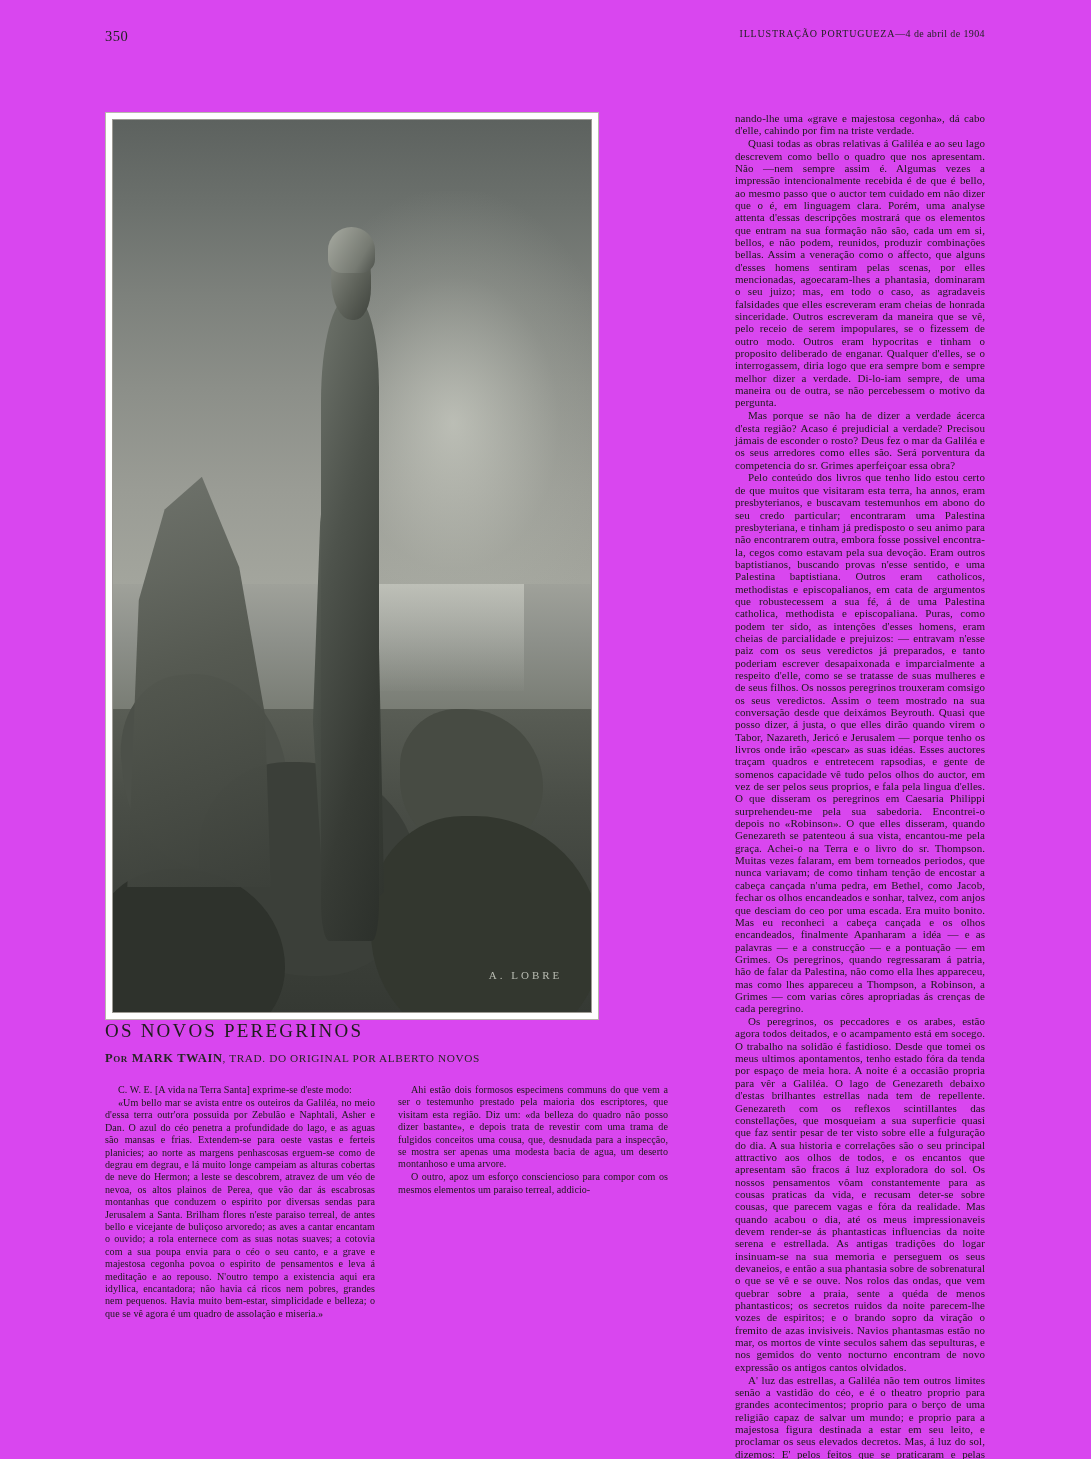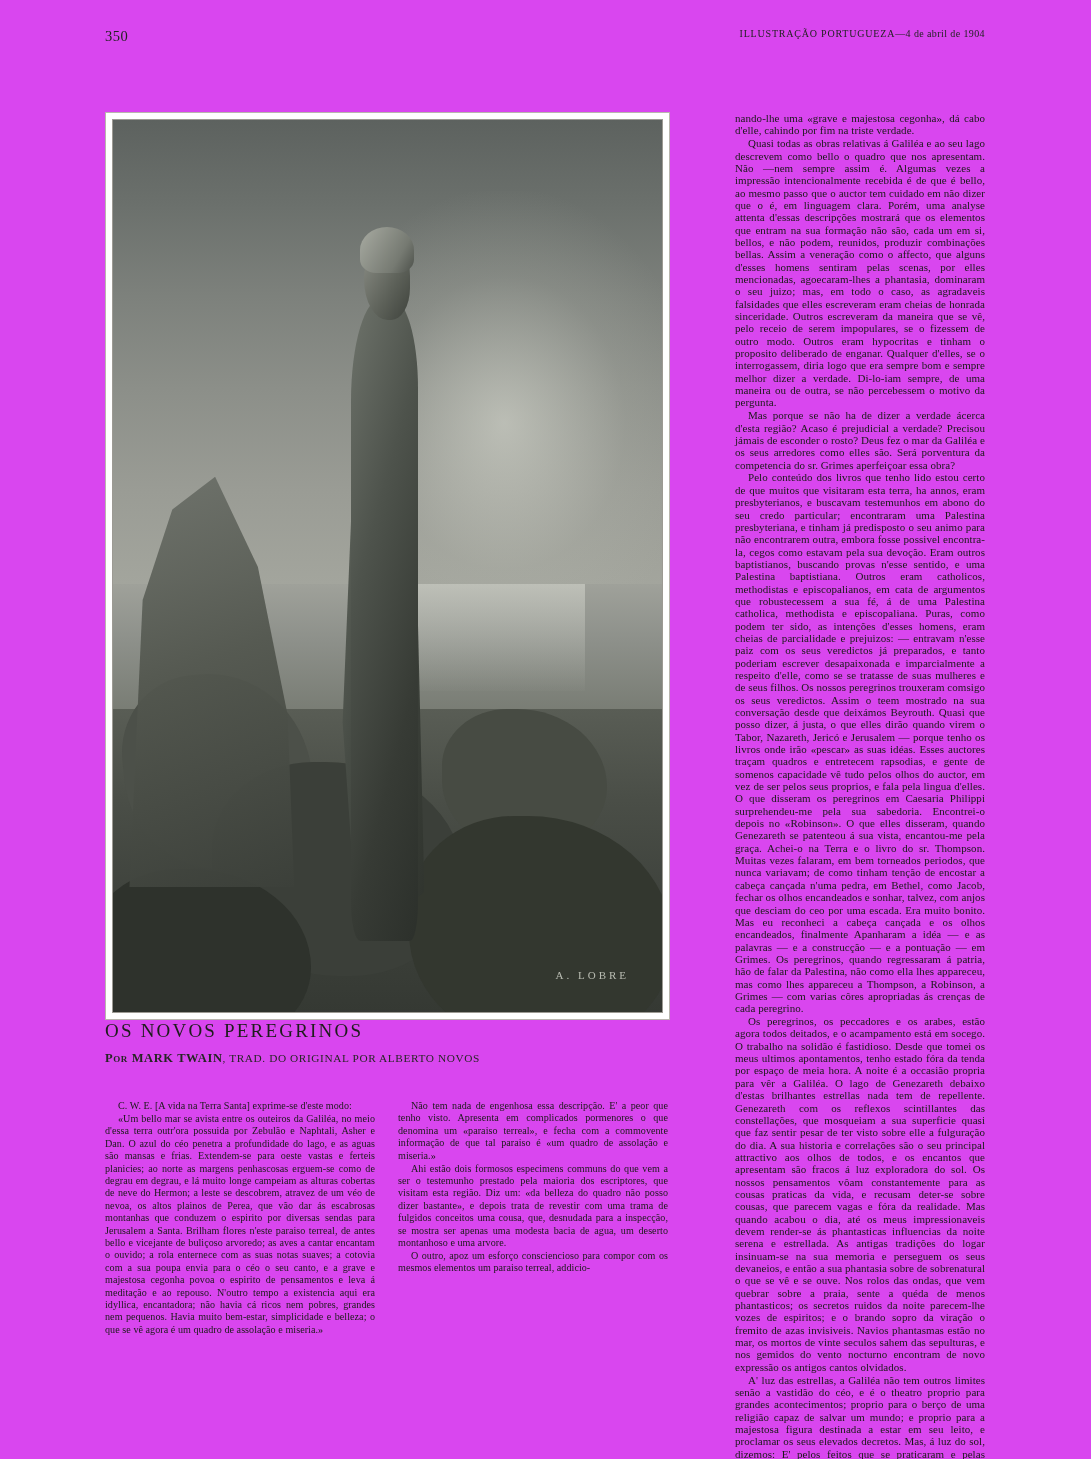--- a/index.html
+++ b/index.html
@@ -55,21 +55,21 @@
   .left-col {
     position: absolute;
     left: 105px;
     top: 112px;
     width: 565px;
   }
 
   
   .illus-frame {
     position: relative;
-    width: 565px;
+    width: 494px;
     height: 908px;
     background: #ffffff;
     padding: 0;
     box-sizing: border-box;
     border: 1px solid #b9b6ae;
   }
   .illus-inner {
     position: absolute;
     left: 6px; top: 6px;
     right: 6px; bottom: 6px;
@@ -211,21 +211,21 @@
   }
   .art-byline .small {
     font-size: 11.3px;
     letter-spacing: 0.6px;
   }
 
   
   .undercols {
     display: flex;
     gap: 23px;
-    margin-top: 34px;
+    margin-top: 18px;
     width: 565px;
   }
   .undercol {
     width: 270px;
   }
   .undercol p, .rightcol p {
     margin: 0;
     text-align: justify;
     text-indent: 13px;
     font-size: 10.1px;
@@ -293,21 +293,20 @@
         <span class="strong sc">Por MARK TWAIN</span><span class="small sc">, TRAD. DO ORIGINAL POR ALBERTO NOVOS</span>
       </div>
     </div>
 
     <div class="undercols">
       <div class="undercol">
         <p>C. W. E. [A vida na Terra Santa] exprime-se d'este modo:</p>
         <p>«Um bello mar se avista entre os outeiros da Galiléa, no meio d'essa terra outr'ora possuida por Zebulão e Naphtali, Asher e Dan. O azul do céo penetra a profundidade do lago, e as aguas são mansas e frias. Extendem-se para oeste vastas e ferteis planicies; ao norte as margens penhascosas erguem-se como de degrau em degrau, e lá muito longe campeiam as alturas cobertas de neve do Hermon; a leste se descobrem, atravez de um véo de nevoa, os altos plainos de Perea, que vão dar ás escabrosas montanhas que conduzem o espirito por diversas sendas para Jerusalem a Santa. Brilham flores n'este paraiso terreal, de antes bello e vicejante de buliçoso arvoredo; as aves a cantar encantam o ouvido; a rola enternece com as suas notas suaves; a cotovia com a sua poupa envia para o céo o seu canto, e a grave e majestosa cegonha povoa o espirito de pensamentos e leva á meditação e ao repouso. N'outro tempo a existencia aqui era idyllica, encantadora; não havia cá ricos nem pobres, grandes nem pequenos. Havia muito bem-estar, simplicidade e belleza; o que se vê agora é um quadro de assolação e miseria.»</p>
       </div>
       <div class="undercol">
-        <p>Não tem nada de engenhosa essa descripção. E' a peor que tenho visto. Apresenta em complicados pormenores o que denomina um «paraiso terreal», e fecha com a commovente informação de que tal paraiso é «um quadro de assolação e miseria.»</p>
         <p>Ahi estão dois formosos especimens communs do que vem a ser o testemunho prestado pela maioria dos escriptores, que visitam esta região. Diz um: «da belleza do quadro não posso dizer bastante», e depois trata de revestir com uma trama de fulgidos conceitos uma cousa, que, desnudada para a inspecção, se mostra ser apenas uma modesta bacia de agua, um deserto montanhoso e uma arvore.</p>
         <p>O outro, apoz um esforço consciencioso para compor com os mesmos elementos um paraiso terreal, addicio-</p>
       </div>
     </div>
   </div>
 
   <div class="rightcol">
     <p class="noindent">nando-lhe uma «grave e majestosa cegonha», dá cabo d'elle, cahindo por fim na triste verdade.</p>
     <p>Quasi todas as obras relativas á Galiléa e ao seu lago descrevem como bello o quadro que nos apresentam. Não —nem sempre assim é. Algumas vezes a impressão intencionalmente recebida é de que é bello, ao mesmo passo que o auctor tem cuidado em não dizer que o é, em linguagem clara. Porém, uma analyse attenta d'essas descripções mostrará que os elementos que entram na sua formação não são, cada um em si, bellos, e não podem, reunidos, produzir combinações bellas. Assim a veneração como o affecto, que alguns d'esses homens sentiram pelas scenas, por elles mencionadas, agoecaram-lhes a phantasia, dominaram o seu juizo; mas, em todo o caso, as agradaveis falsidades que elles escreveram eram cheias de honrada sinceridade. Outros escreveram da maneira que se vê, pelo receio de serem impopulares, se o fizessem de outro modo. Outros eram hypocritas e tinham o proposito deliberado de enganar. Qualquer d'elles, se o interrogassem, diria logo que era sempre bom e sempre melhor dizer a verdade. Di-lo-iam sempre, de uma maneira ou de outra, se não percebessem o motivo da pergunta.</p>
     <p>Mas porque se não ha de dizer a verdade ácerca d'esta região? Acaso é prejudicial a verdade? Precisou jámais de esconder o rosto? Deus fez o mar da Galiléa e os seus arredores como elles são. Será porventura da competencia do sr. Grimes aperfeiçoar essa obra?</p>

